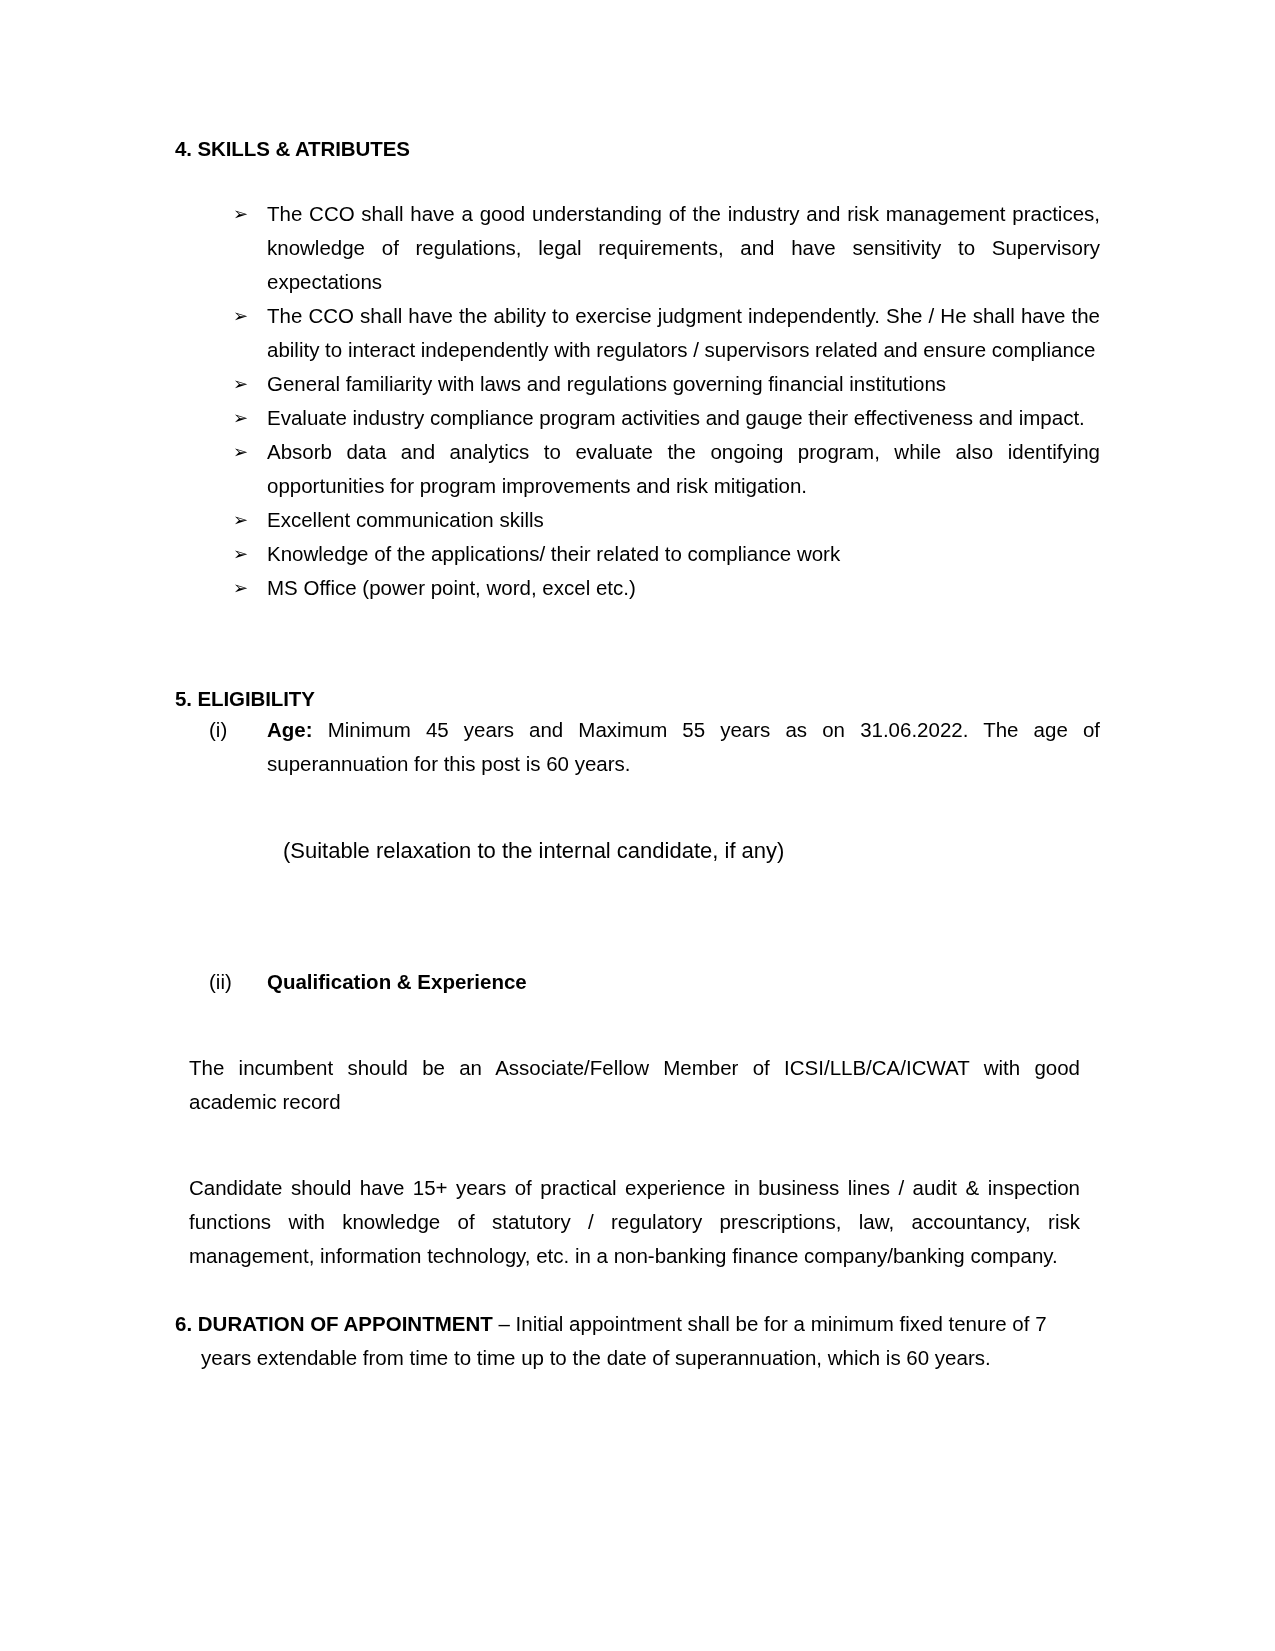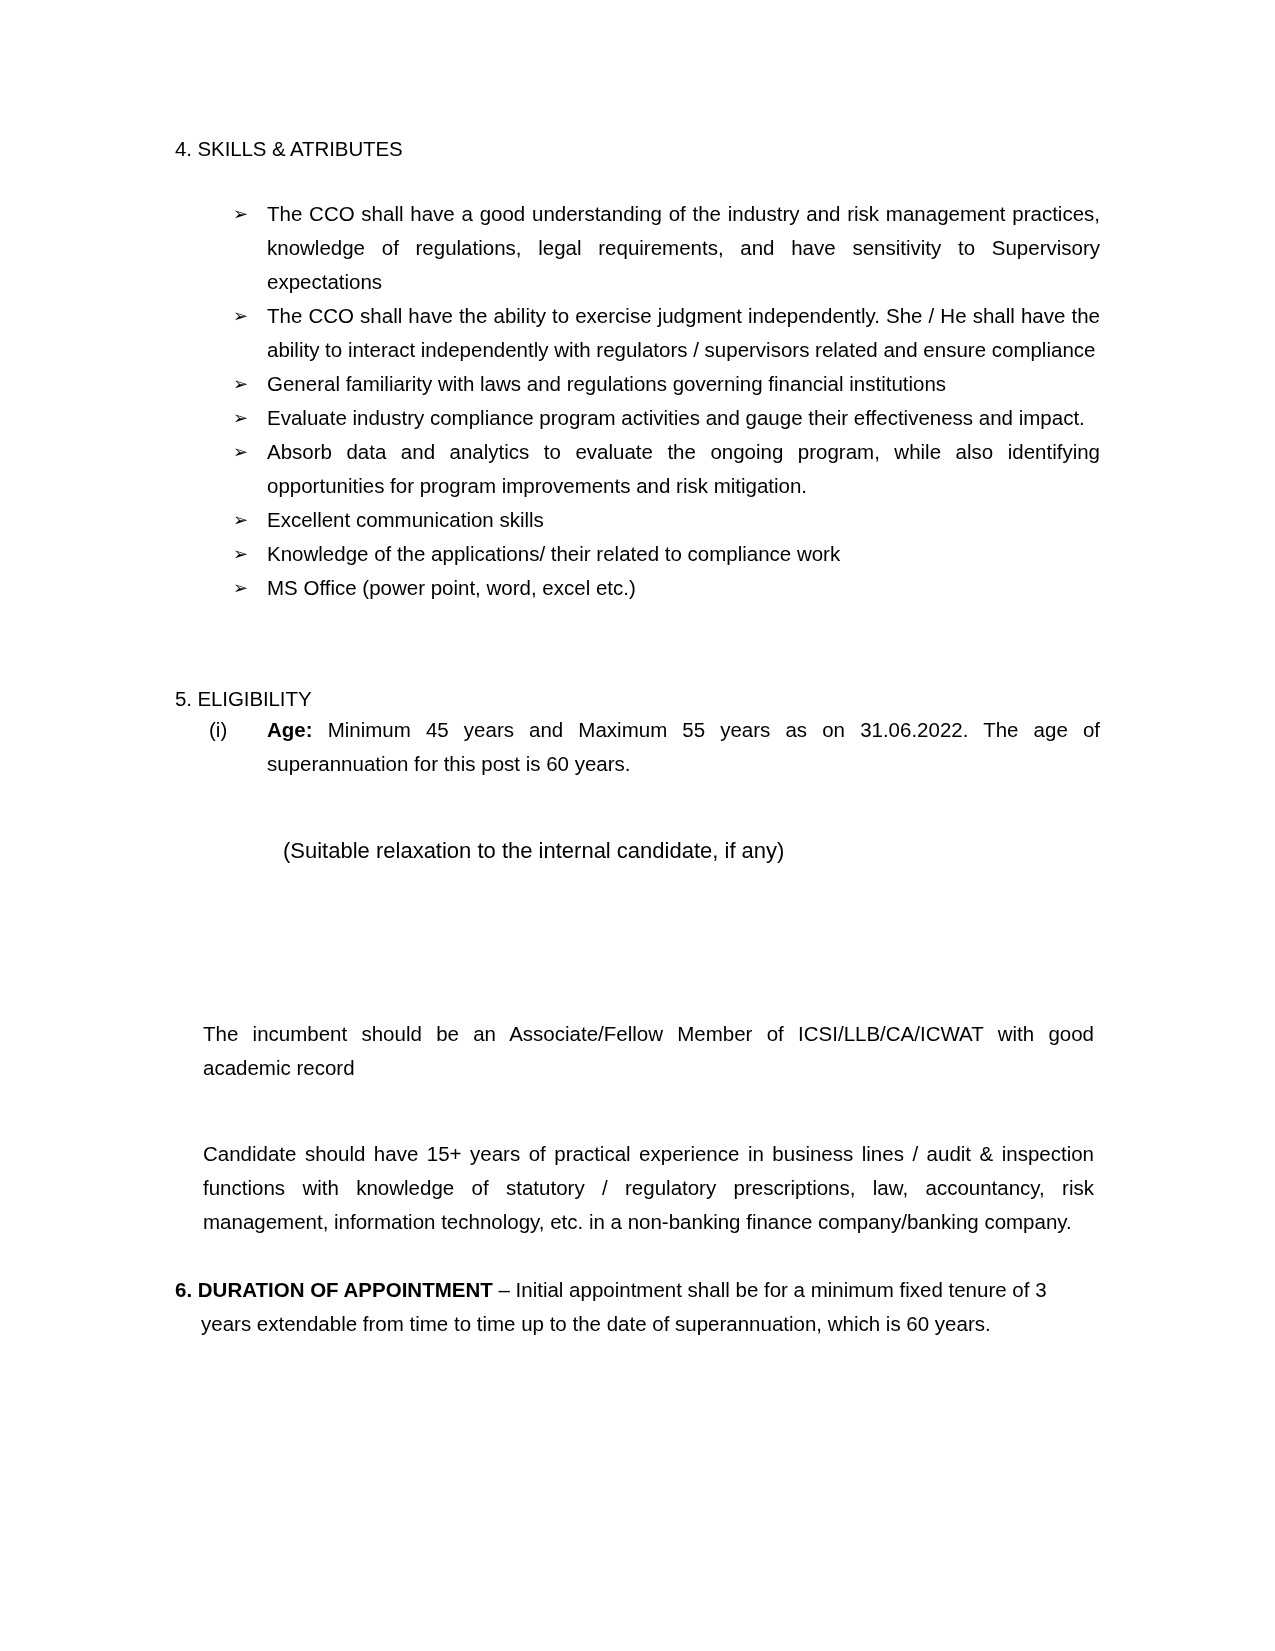--- a/index.html
+++ b/index.html
@@ -23,21 +23,21 @@
   }
   .content {
     position: absolute;
     left: 175px;
     top: 135px;
     width: 925px;
   }
 
   
   .section-heading {
-    font-weight: normal;
+    font-weight: bold;
     font-size: 20.5px;
     letter-spacing: -0.1px;
     line-height: 1.35;
     margin: 0;
     padding: 0;
   }
 
   
   .bullet-list {
     list-style: none;
@@ -100,21 +100,21 @@
   }
   .roman-item.nojust {
     text-align: left;
   }
   .note-line {
     margin-left: 108px;
     font-size: 22px;
     line-height: 1.66;
   }
   .qual-block {
-    margin-left: 28px;
+    margin-left: 14px;
     width: 891px;
   }
   b, strong { font-weight: bold; }
 
   
   .duration-block {
     font-size: 20.5px;
     line-height: 1.66;
     text-align: left;
     padding-left: 26px;
@@ -176,31 +176,35 @@
       <b>Age:</b><span> Minimum 45 years and Maximum 55 years as on 31.06.2022. The age of superannuation for this post is 60 years.</span>
     </div>
 
     <div class="spacer-lg"></div>
 
     <div class="note-line">(Suitable relaxation to the internal candidate, if any)</div>
 
     <div class="spacer-xl"></div>
     <div class="spacer-md"></div>
 
+    <div class="roman-item nojust">
+      <span class="roman-label">(ii)</span>
+      <b>Qualification &amp; Experience</b>
+    </div>
 
     <div class="spacer-lg"></div>
 
     <div class="qual-block">
       <p class="para">The incumbent should be an Associate/Fellow Member of ICSI/LLB/CA/ICWAT with good academic record</p>
 
       <div class="spacer-lg"></div>
 
       <p class="para">Candidate should have 15+ years of practical experience in business lines / audit &amp; inspection functions with knowledge of statutory / regulatory prescriptions, law, accountancy, risk management, information technology, etc. in a non-banking finance company/banking company.</p>
     </div>
 
     <div class="spacer-md"></div>
 
     <div class="duration-block">
-      <b>6. DURATION OF APPOINTMENT</b><span> – Initial appointment shall be for a minimum fixed tenure of 3 years extendable from time to time up to the date of superannuation, which is 60 years.</span>
+      <b>6. DURATION OF APPOINTMENT</b><span> – Initial appointment shall be for a minimum fixed tenure of 7 years extendable from time to time up to the date of superannuation, which is 60 years.</span>
     </div>
 
   </div>
 </div>
 
 </body></html>

